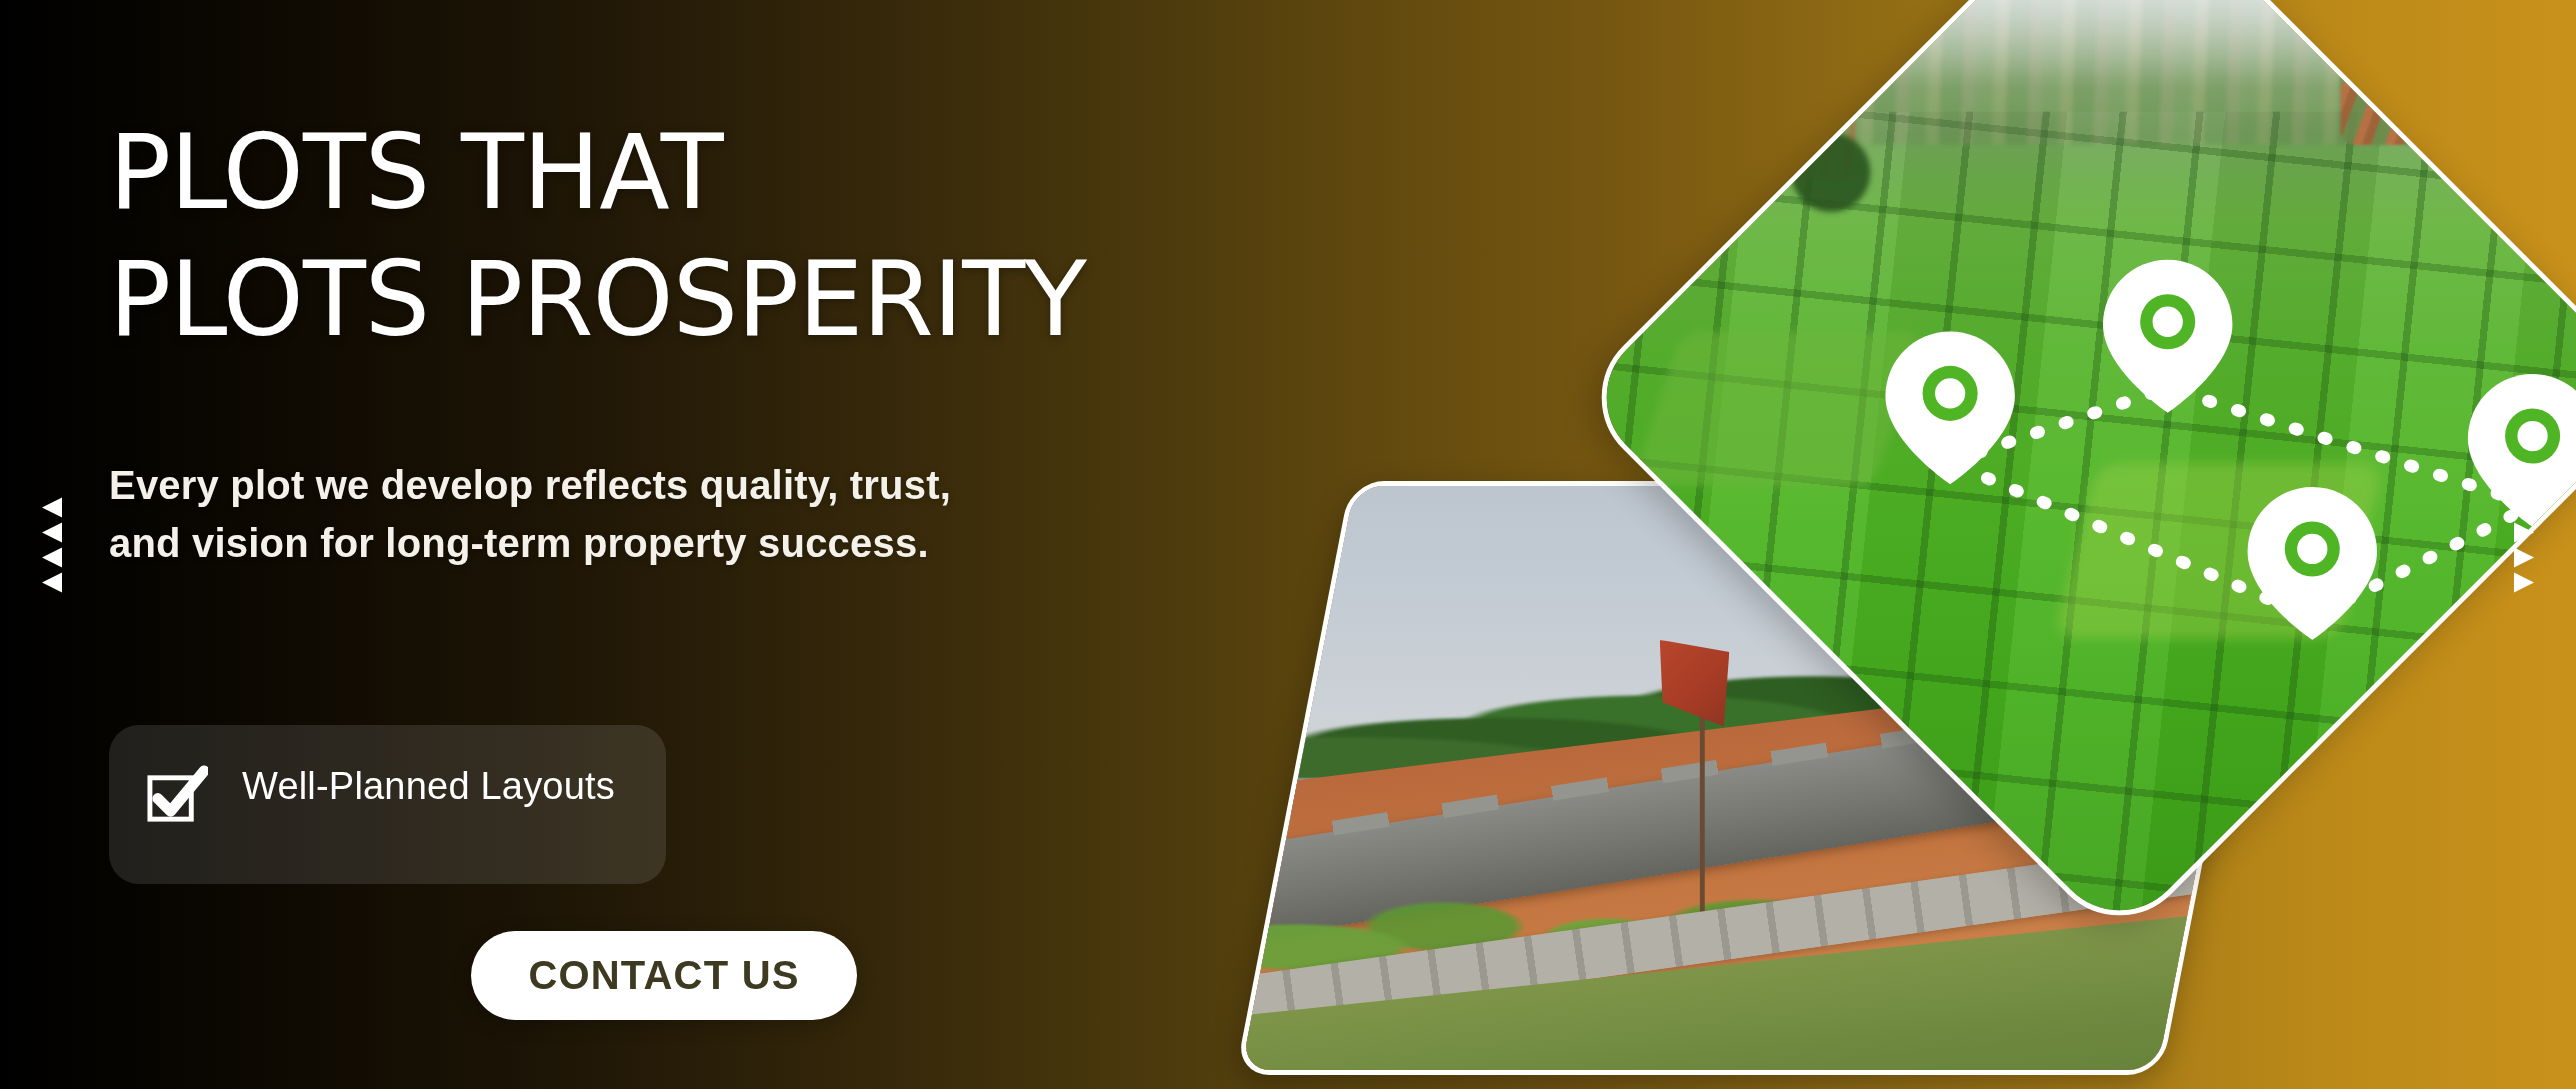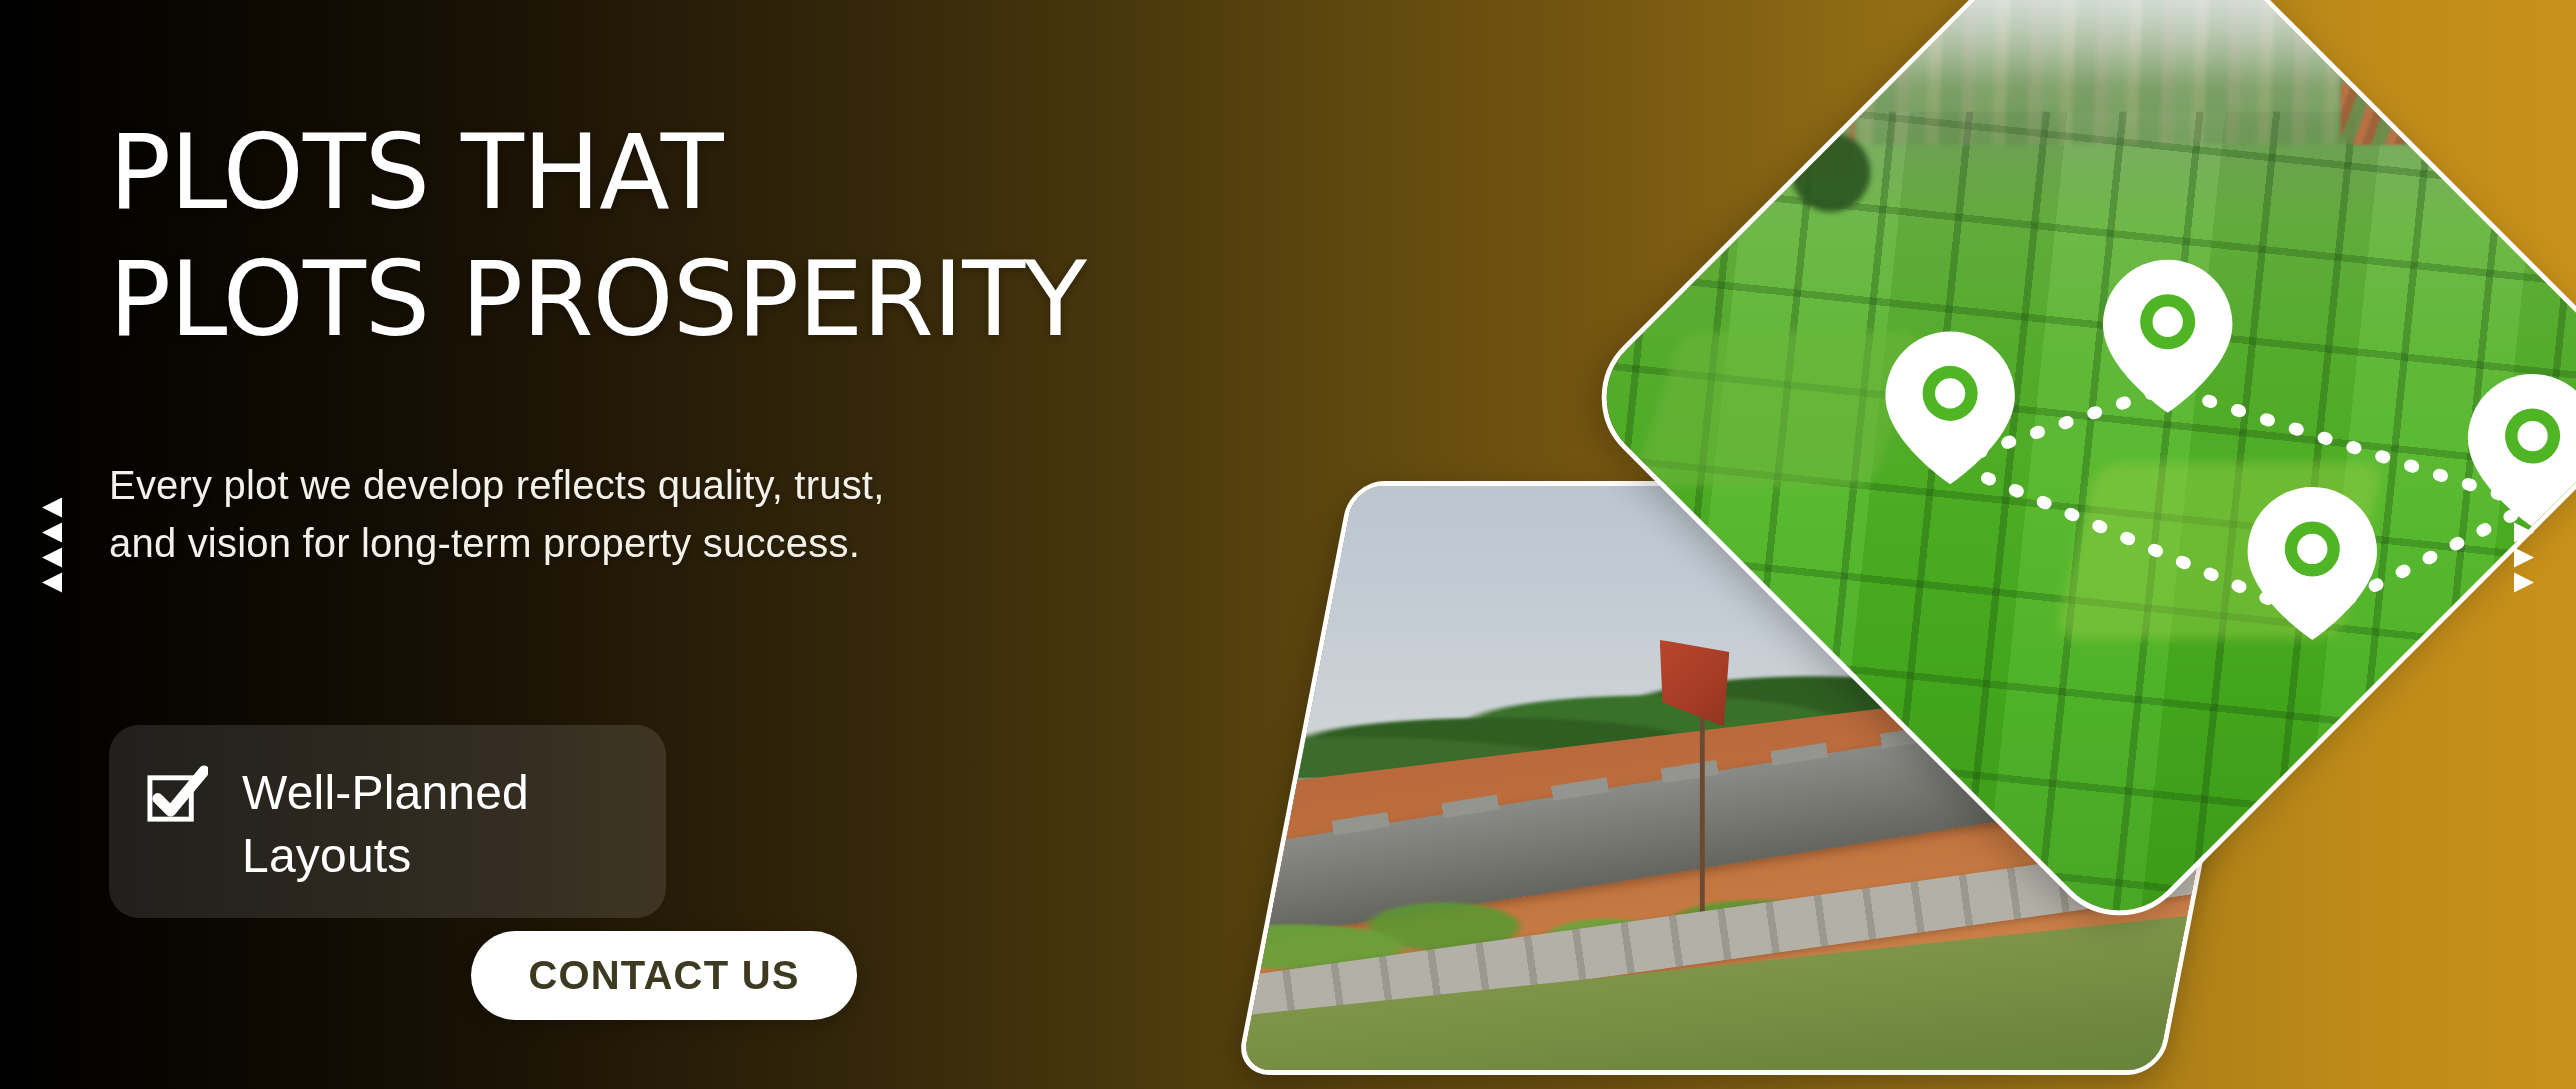--- a/index.html
+++ b/index.html
@@ -49,21 +49,21 @@
     white-space:nowrap;
   }
   .headline .l2 { display:block; margin-top:24px; }
 
   .subhead {
     position:absolute;
     left:0; top:456px;
     color:#f4f1ea;
     font-size:40px;
     line-height:1.45;
-    font-weight:400;
+    font-weight:700;
     letter-spacing:0.2px;
     text-shadow:0 1px 6px rgba(0,0,0,.3);
   }
   .subhead .s2 { display:block; }
 
   
   .pills {
     position:absolute;
     left:0; top:725px;
     display:flex;
@@ -76,21 +76,21 @@
     background:rgba(255,255,255,0.115);
     display:flex;
     align-items:flex-start;
     padding:36px 34px 30px 36px;
     gap:34px;
   }
   .pill-ico { flex:0 0 auto; width:63px; height:63px; margin-top:4px; }
   .pill-ico svg { display:block; width:63px; height:63px; }
   .pill-label {
     color:#ffffff;
-    font-size:48px;
+    font-size:38px;
     line-height:1.32;
     font-weight:400;
     letter-spacing:0.2px;
     max-width:376px;
   }
 
   
   .cta-wrap {
     position:absolute;
     left:0; top:931px;

